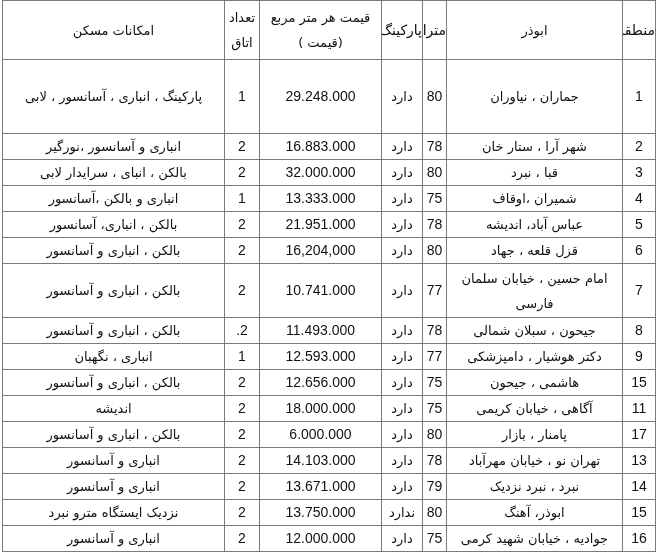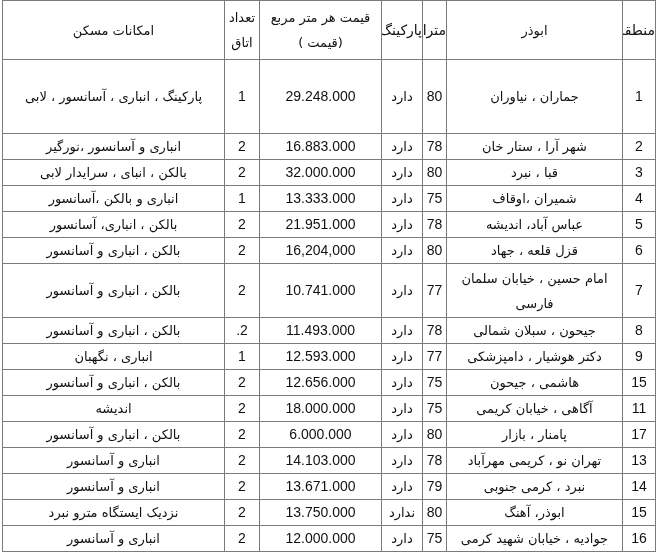--- a/index.html
+++ b/index.html
@@ -170,30 +170,30 @@
     <td class="num">17</td>
     <td>پامنار ، بازار</td>
     <td class="num">80</td>
     <td>دارد</td>
     <td class="num">6.000.000</td>
     <td class="num">2</td>
     <td>بالکن ، انباری و آسانسور</td>
   </tr>
       <tr>
     <td class="num">13</td>
-    <td>تهران نو ، کریمی مهرآباد</td>
+    <td>تهران نو ، خیابان مهرآباد</td>
     <td class="num">78</td>
     <td>دارد</td>
     <td class="num">14.103.000</td>
     <td class="num">2</td>
     <td>انباری و آسانسور</td>
   </tr>
       <tr>
     <td class="num">14</td>
-    <td>نبرد ، کرمی جنوبی</td>
+    <td>نبرد ، نبرد نزدیک</td>
     <td class="num">79</td>
     <td>دارد</td>
     <td class="num">13.671.000</td>
     <td class="num">2</td>
     <td>انباری و آسانسور</td>
   </tr>
       <tr>
     <td class="num">15</td>
     <td>ابوذر، آهنگ</td>
     <td class="num">80</td>

